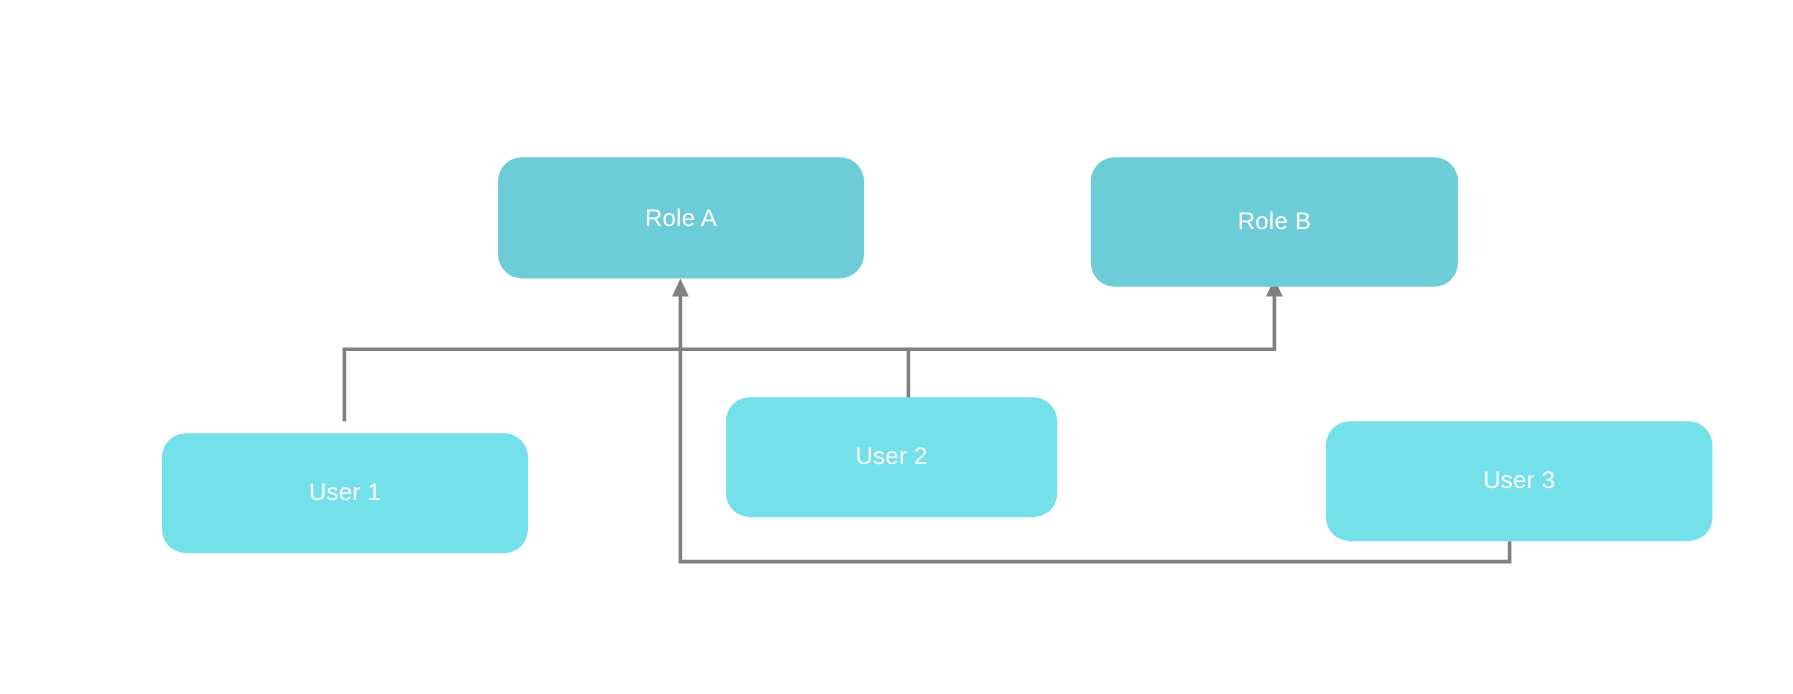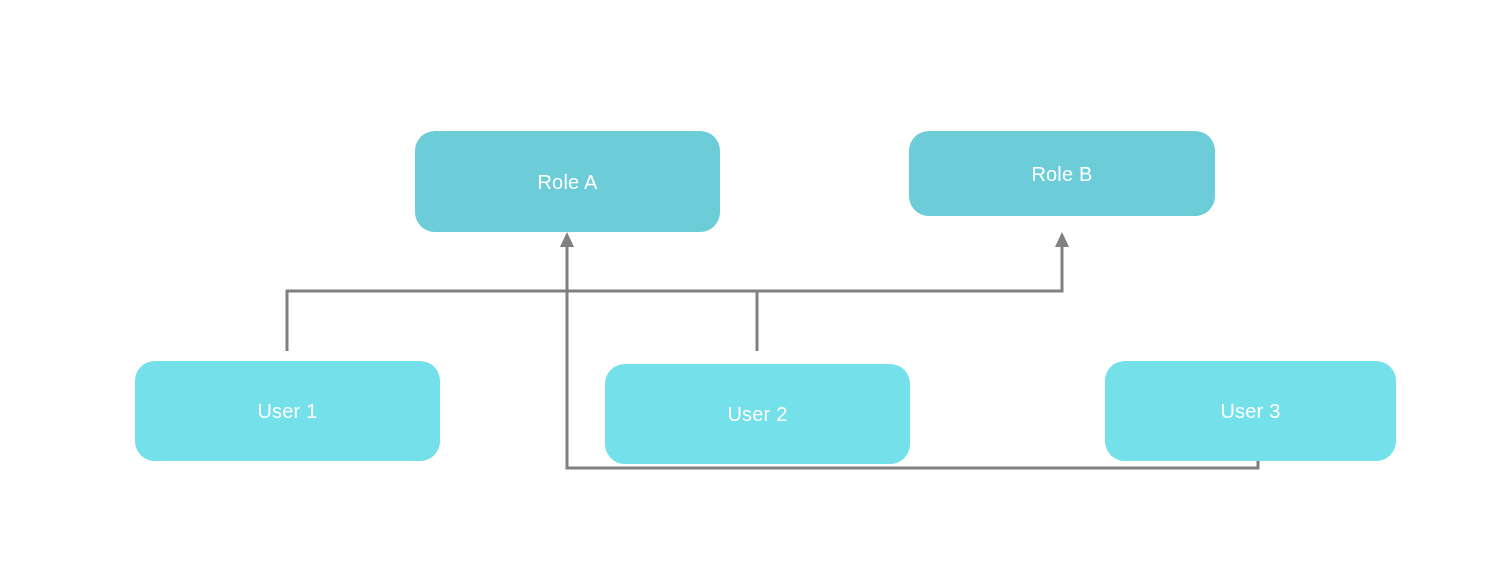--- a/index.html
+++ b/index.html
@@ -69,29 +69,29 @@
 
     <polygon points="567,232 560,247 574,247" fill="#808080"></polygon>
 
     <polygon points="1062,232 1055,247 1069,247" fill="#808080"></polygon>
   </svg>
 
   <div class="node node-role" style="left:415px; top:131px; width:305px; height:101px;">
     <span class="node-label">Role A</span>
   </div>
 
-  <div class="node node-role" style="left:909px; top:131px; width:306px; height:85px;">
+  <div class="node node-role" style="left:909px; top:131px; width:306px; height:108px;">
     <span class="node-label">Role B</span>
   </div>
 
   <div class="node node-user" style="left:135px; top:361px; width:305px; height:100px;">
     <span class="node-label">User 1</span>
   </div>
 
-  <div class="node node-user" style="left:605px; top:364px; width:305px; height:100px;">
+  <div class="node node-user" style="left:605px; top:331px; width:276px; height:100px;">
     <span class="node-label">User 2</span>
   </div>
 
-  <div class="node node-user" style="left:1105px; top:351px; width:291px; height:100px;margin-top:10px;">
+  <div class="node node-user" style="left:1105px; top:351px; width:322px; height:100px;">
     <span class="node-label">User 3</span>
   </div>
 
 </div>
 
 </body></html>

